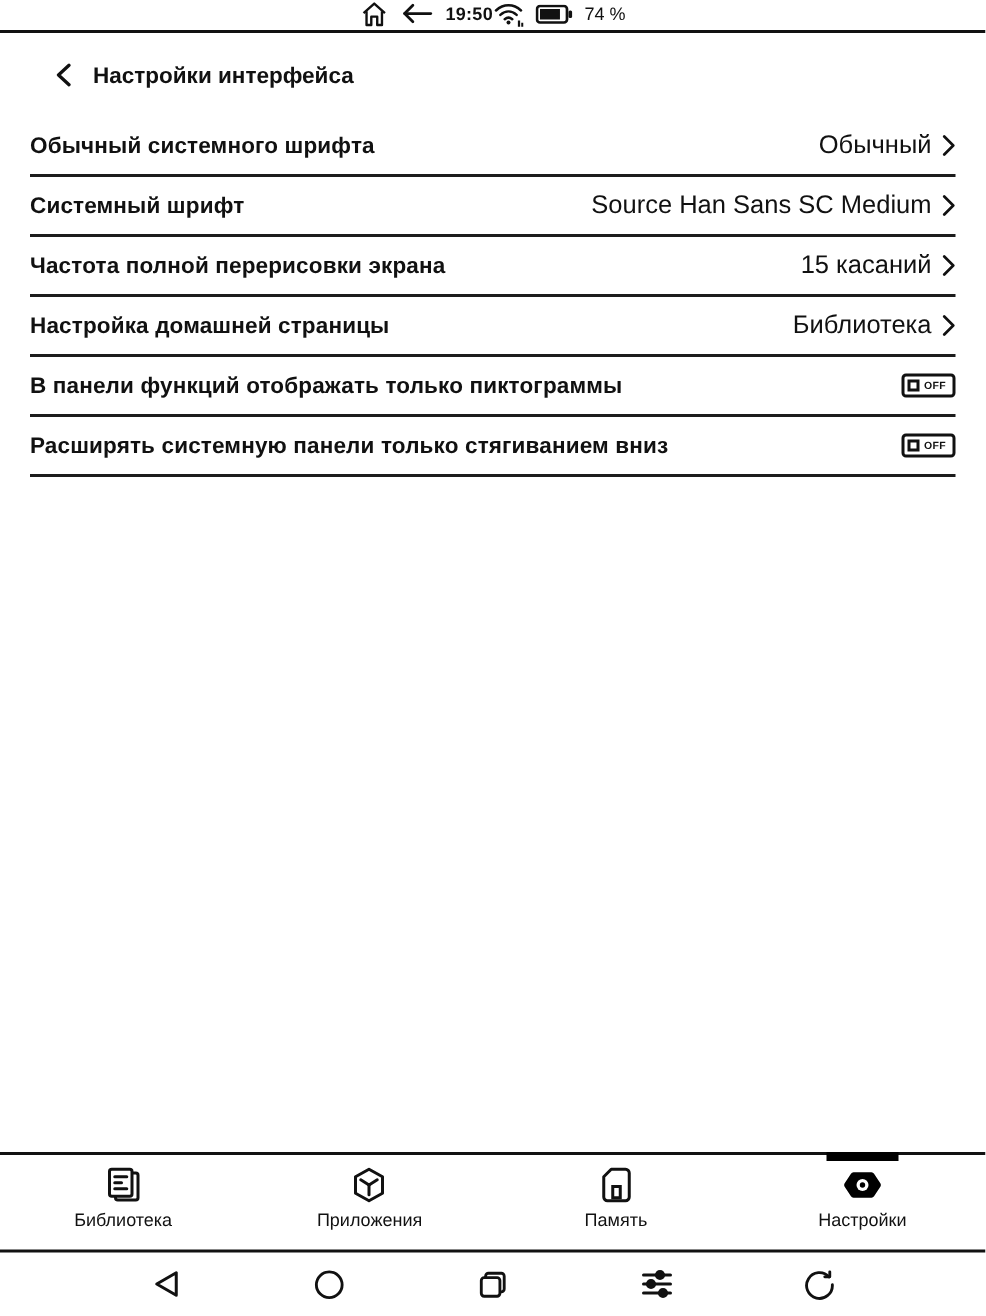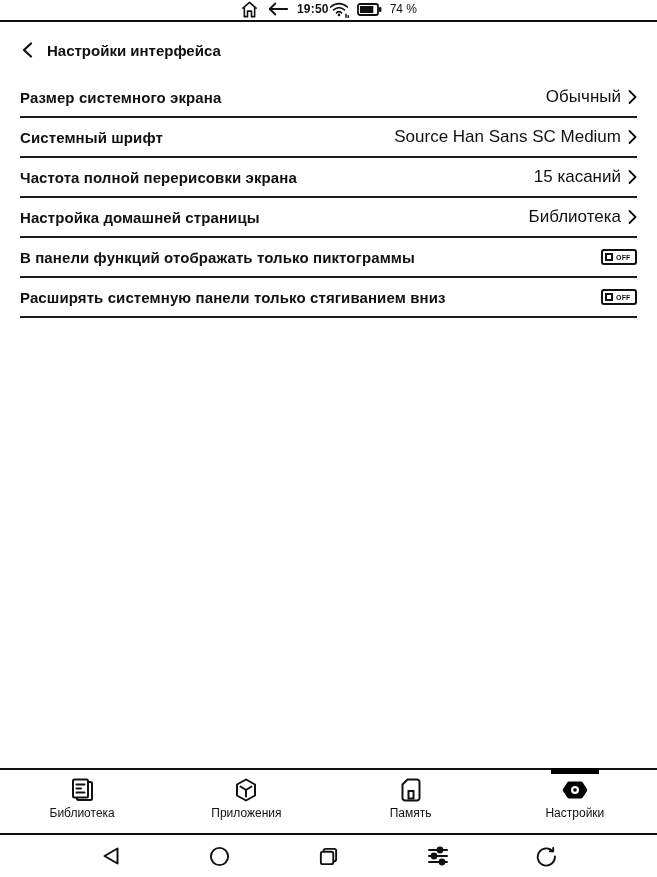--- a/index.html
+++ b/index.html
@@ -18,21 +18,21 @@
     border-bottom:2px solid #111;
   }
   .sb-left, .sb-right { display:flex; align-items:center; gap:8px; }
   .sb-time { font-size:12px; font-weight:700; letter-spacing:.2px; }
   .sb-batt-text { font-size:12px; font-weight:400; }
   .icon svg { display:block; }
   
   .header {
     height:56px; flex:0 0 56px;
     display:flex; align-items:center; gap:14px;
-    padding:0 22px;
+    padding:0 37px;
   }
   .header-title { font-size:15px; font-weight:700; }
   
   .list { padding:0 20px; }
   .row {
     height:40px;
     display:flex; align-items:center; justify-content:space-between;
     border-bottom:2px solid #1c1c1c;
   }
   .row-label { font-size:15px; font-weight:700; letter-spacing:.1px; }
@@ -124,21 +124,21 @@
     <svg width="11" height="16" viewBox="0 0 11 16" fill="none" stroke="#111" stroke-width="2.2" stroke-linecap="round" stroke-linejoin="round">
       <path d="M9 1.5 L2 8 L9 14.5"></path>
     </svg>
   </span>
   <span class="header-title">Настройки интерфейса</span>
 </div>
 
 <div class="list">
 
   <div class="row">
-    <span class="row-label">Размер системного экрана</span>
+    <span class="row-label">Обычный системного шрифта</span>
     <span class="row-right">
       <span class="row-value">Обычный</span>
       <span class="icon">
         <svg width="9" height="14" viewBox="0 0 9 14" fill="none" stroke="#111" stroke-width="1.8" stroke-linecap="round" stroke-linejoin="round">
             <path d="M1.5 1 L7.5 7 L1.5 13"></path>
           </svg>
       </span>
     </span>
   </div>
 

